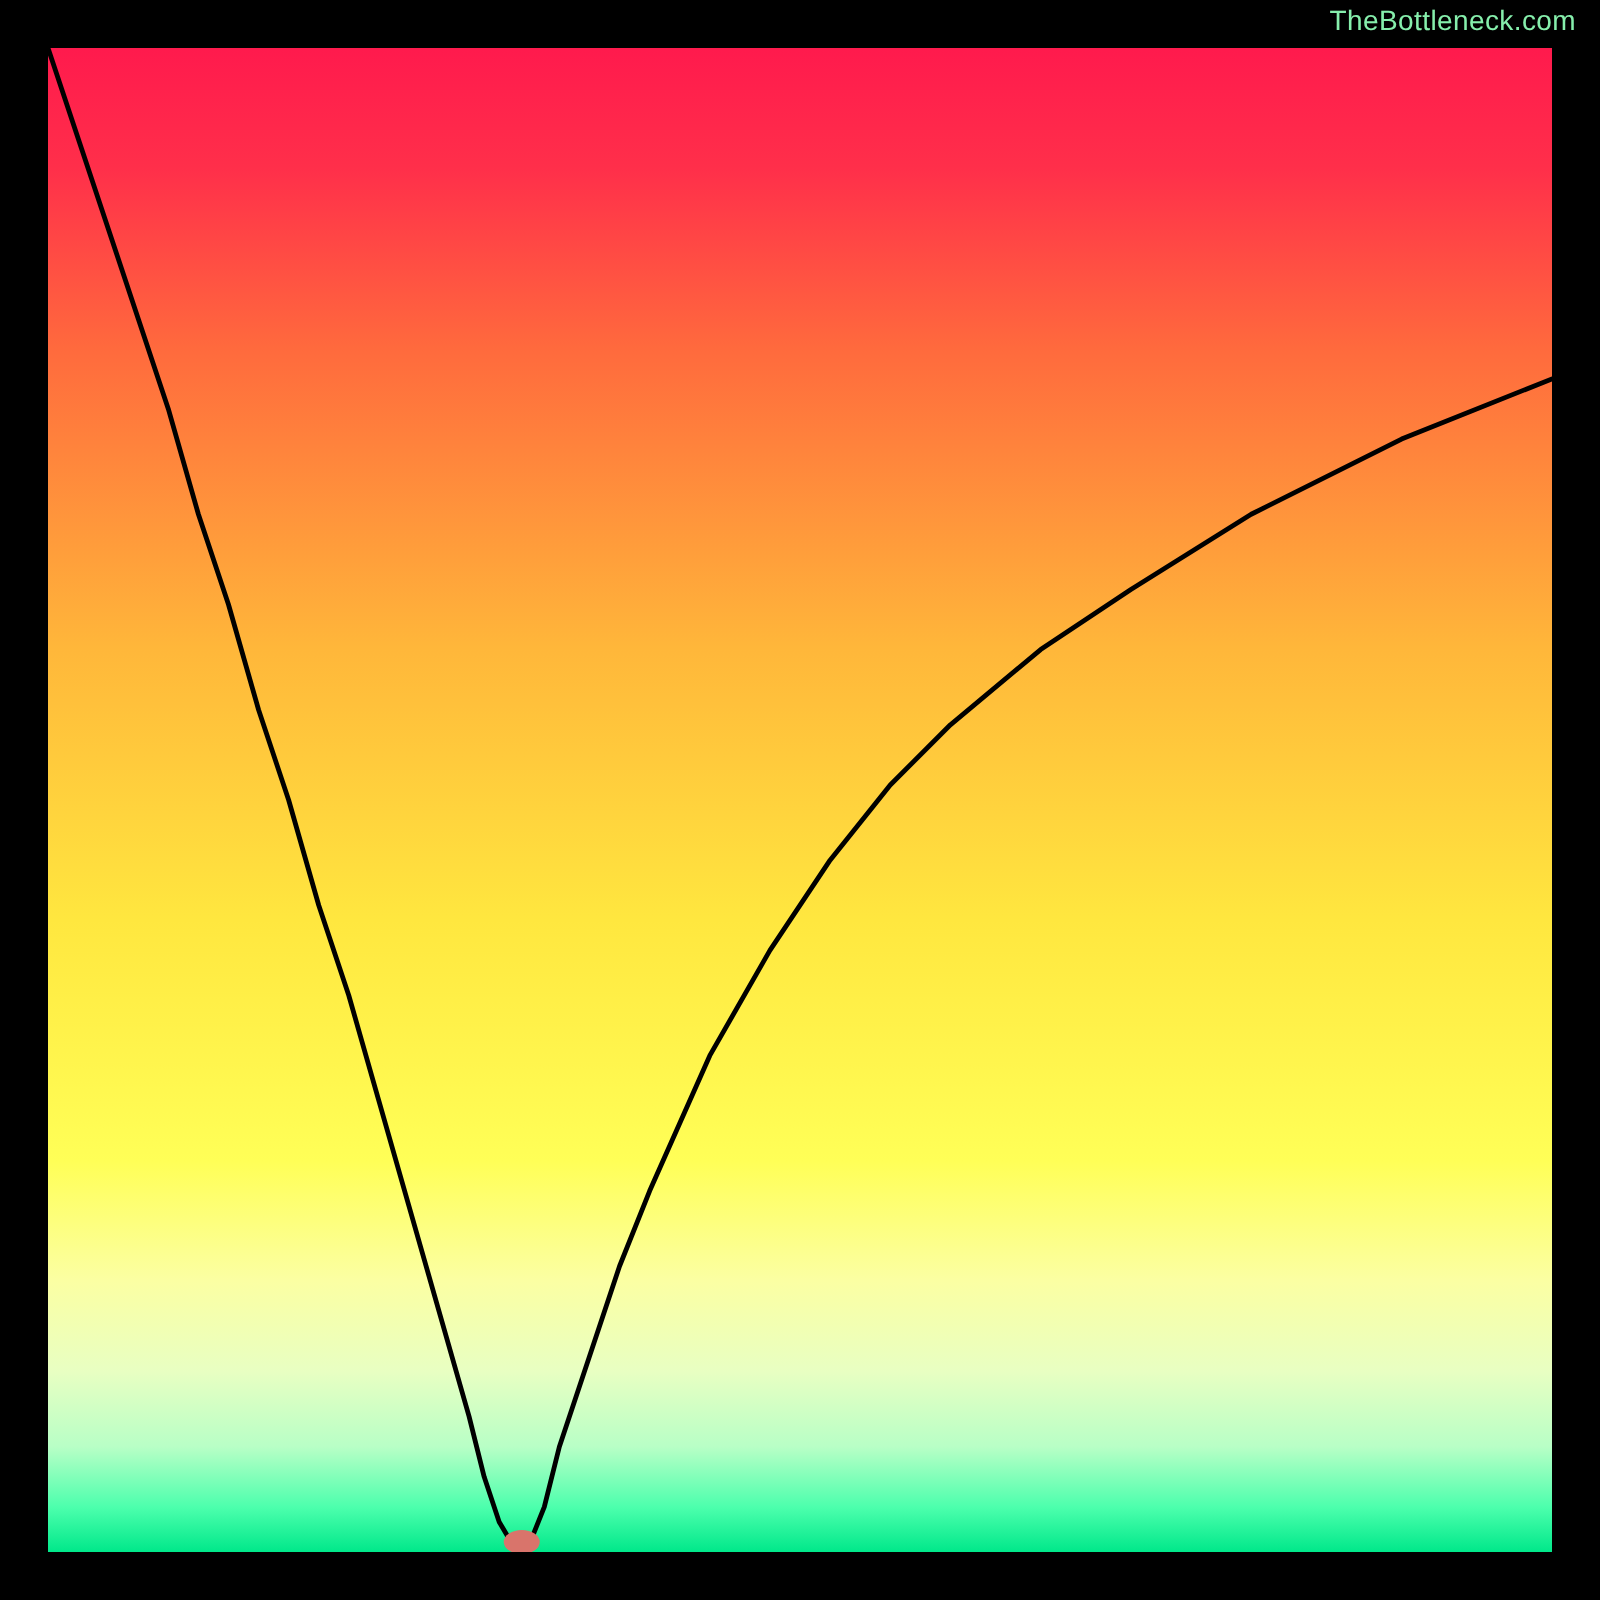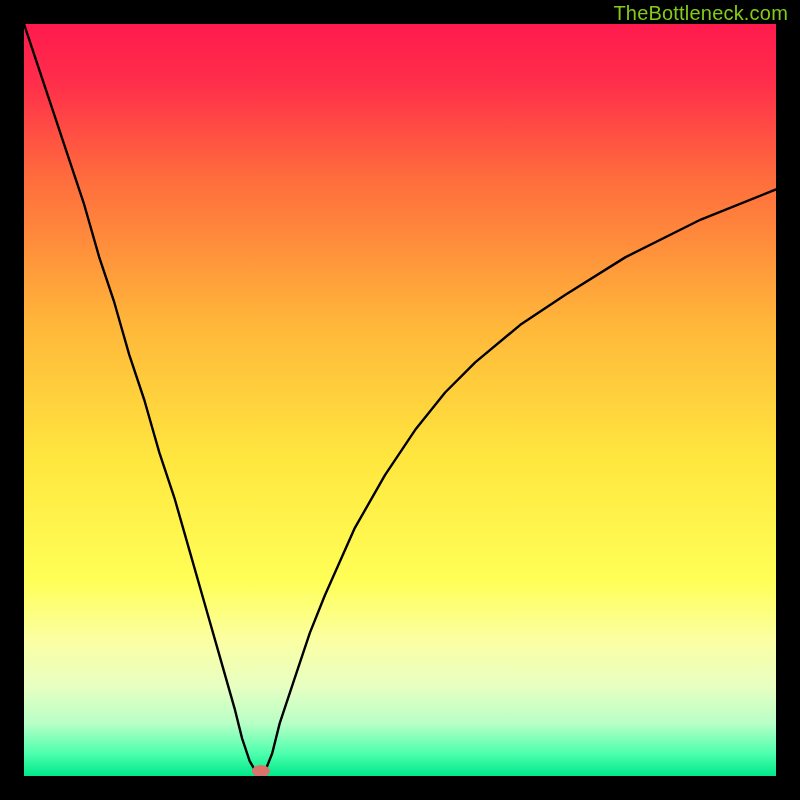--- a/index.html
+++ b/index.html
@@ -23,23 +23,23 @@
     left: 24px;
     top: 24px;
     width: 752px;
     height: 752px;
   }
   .watermark {
     position: absolute;
     top: 2px;
     right: 12px;
     font-family: Arial, Helvetica, sans-serif;
-    font-size: 20px;
+    font-size: 14px;
     font-weight: 500;
-    color: #84cc16;
+    color: #86efac;
     letter-spacing: 0.2px;
   }
 </style>
 </head>
 <body>
 
 <div class="frame">
   <div class="watermark">TheBottleneck.com</div>
 
   <svg class="plot-area" viewBox="0 0 752 752" preserveAspectRatio="none">

